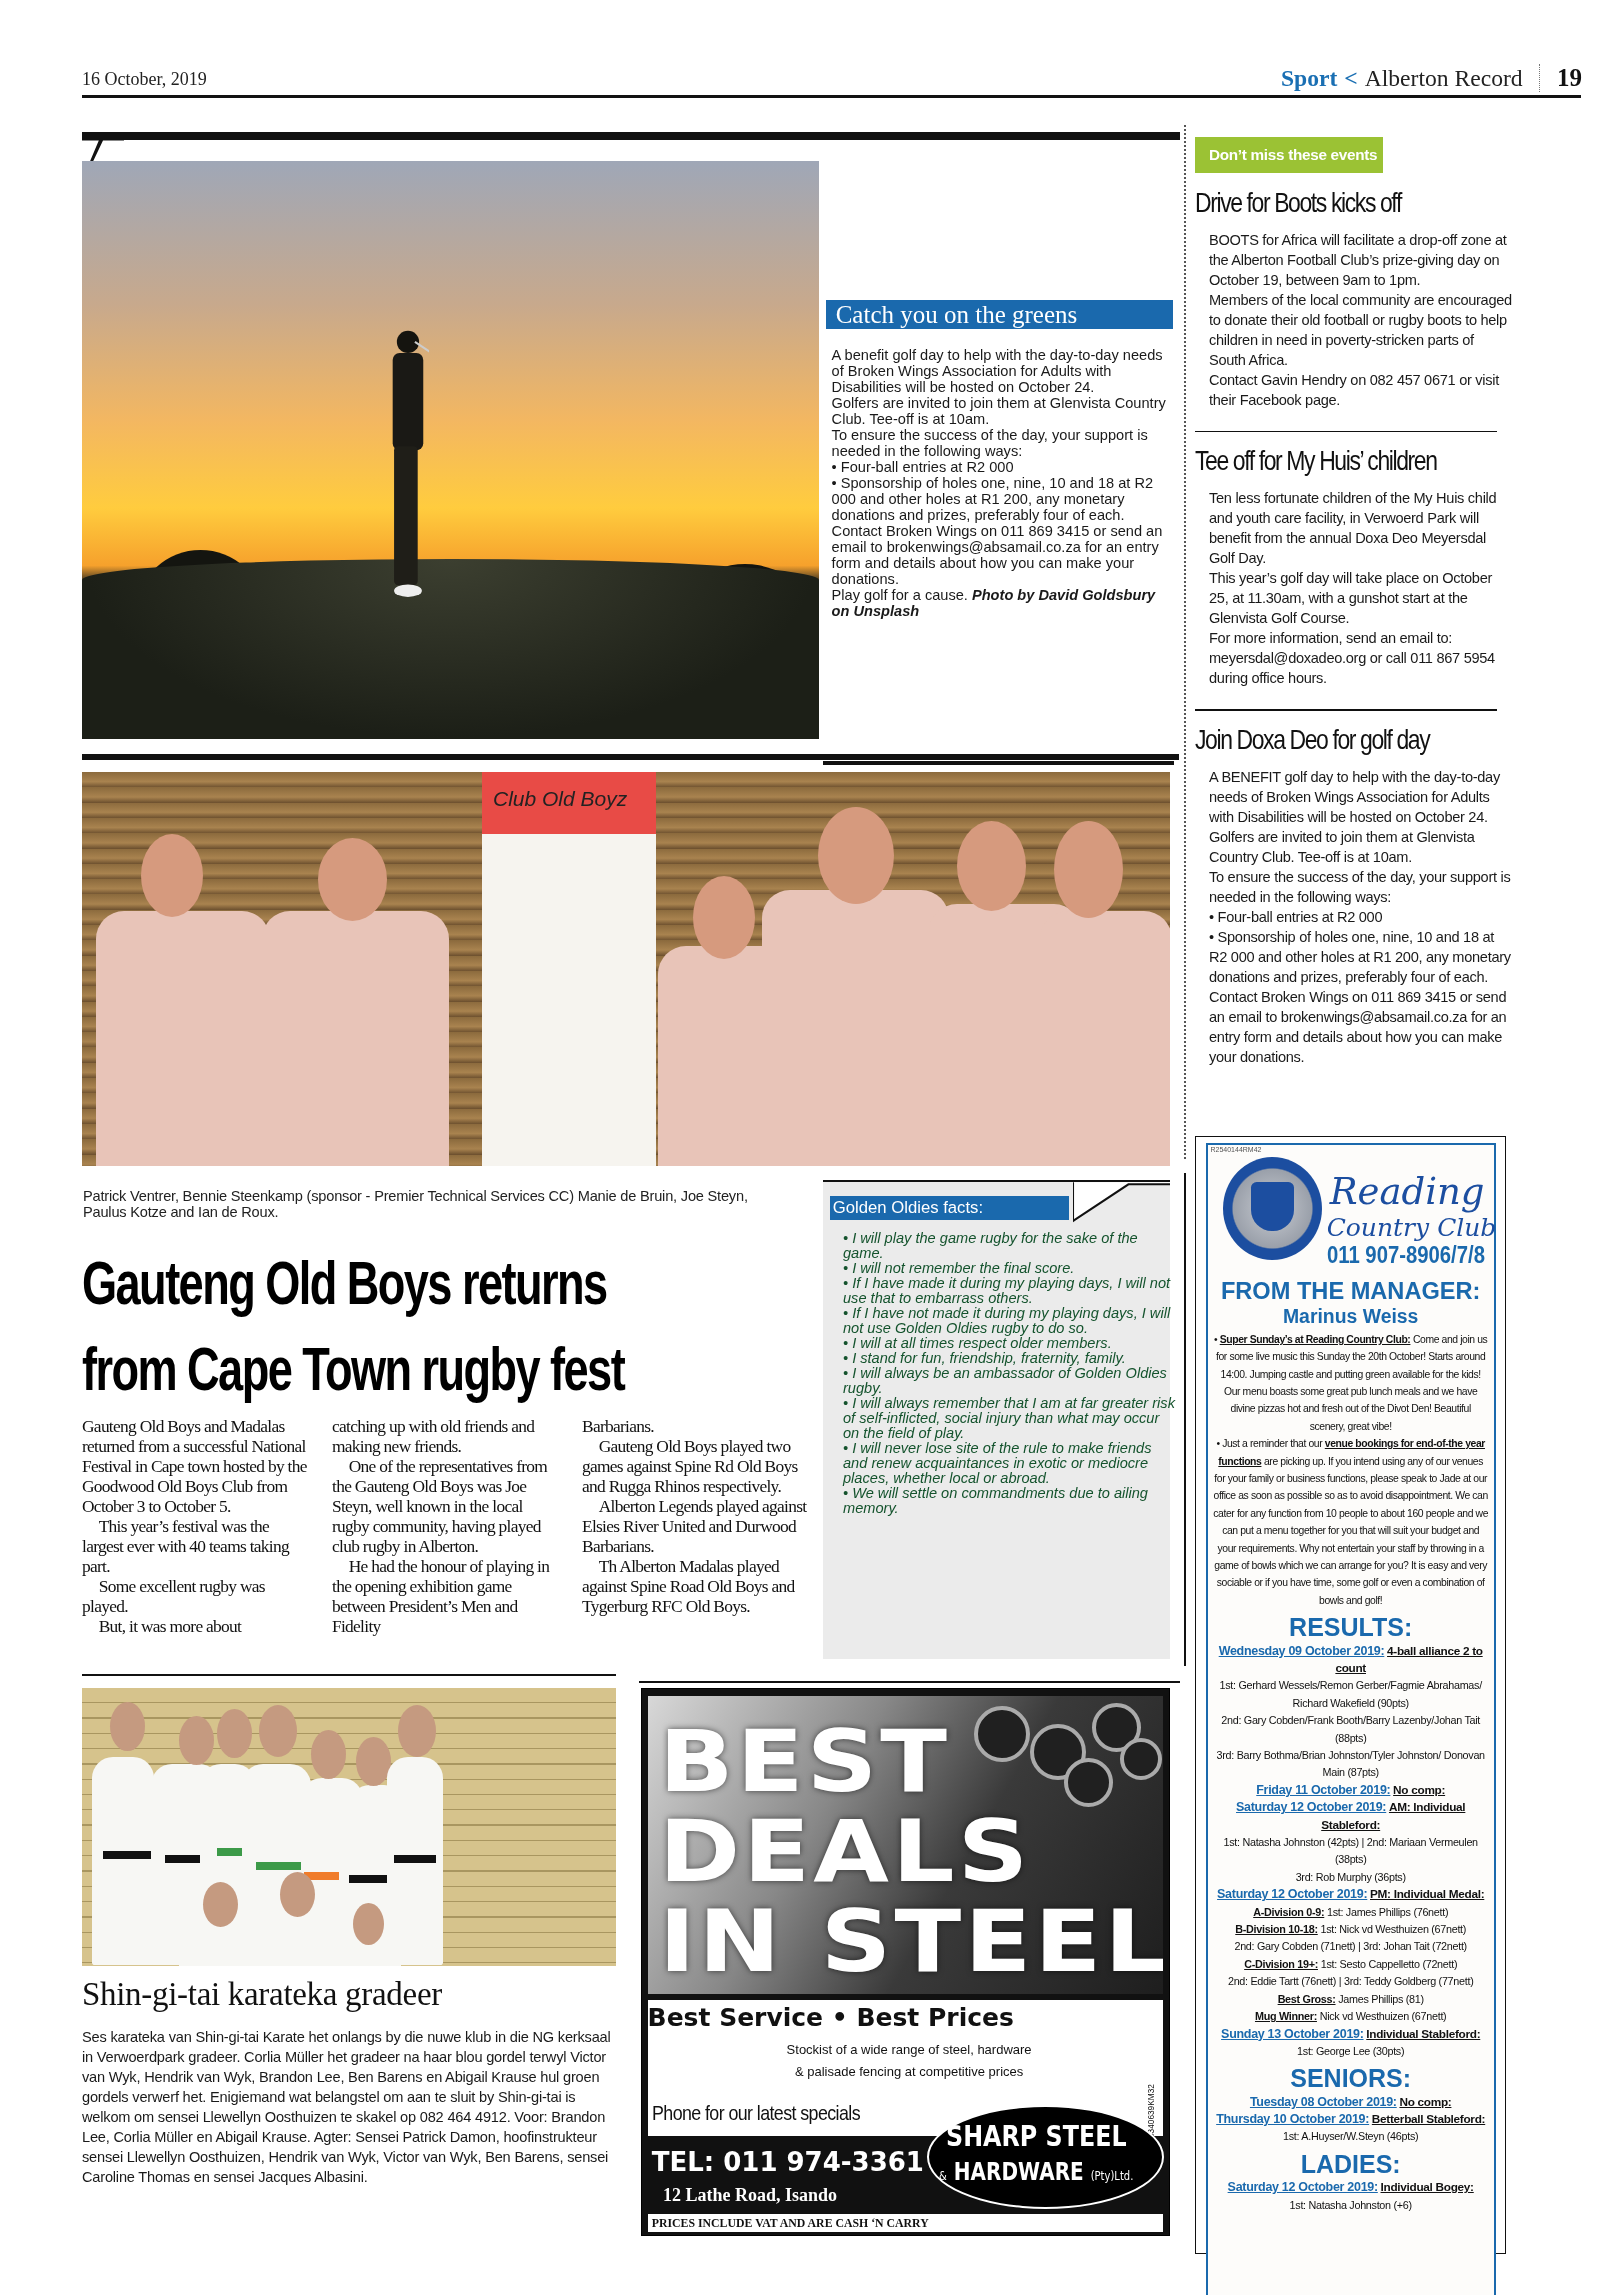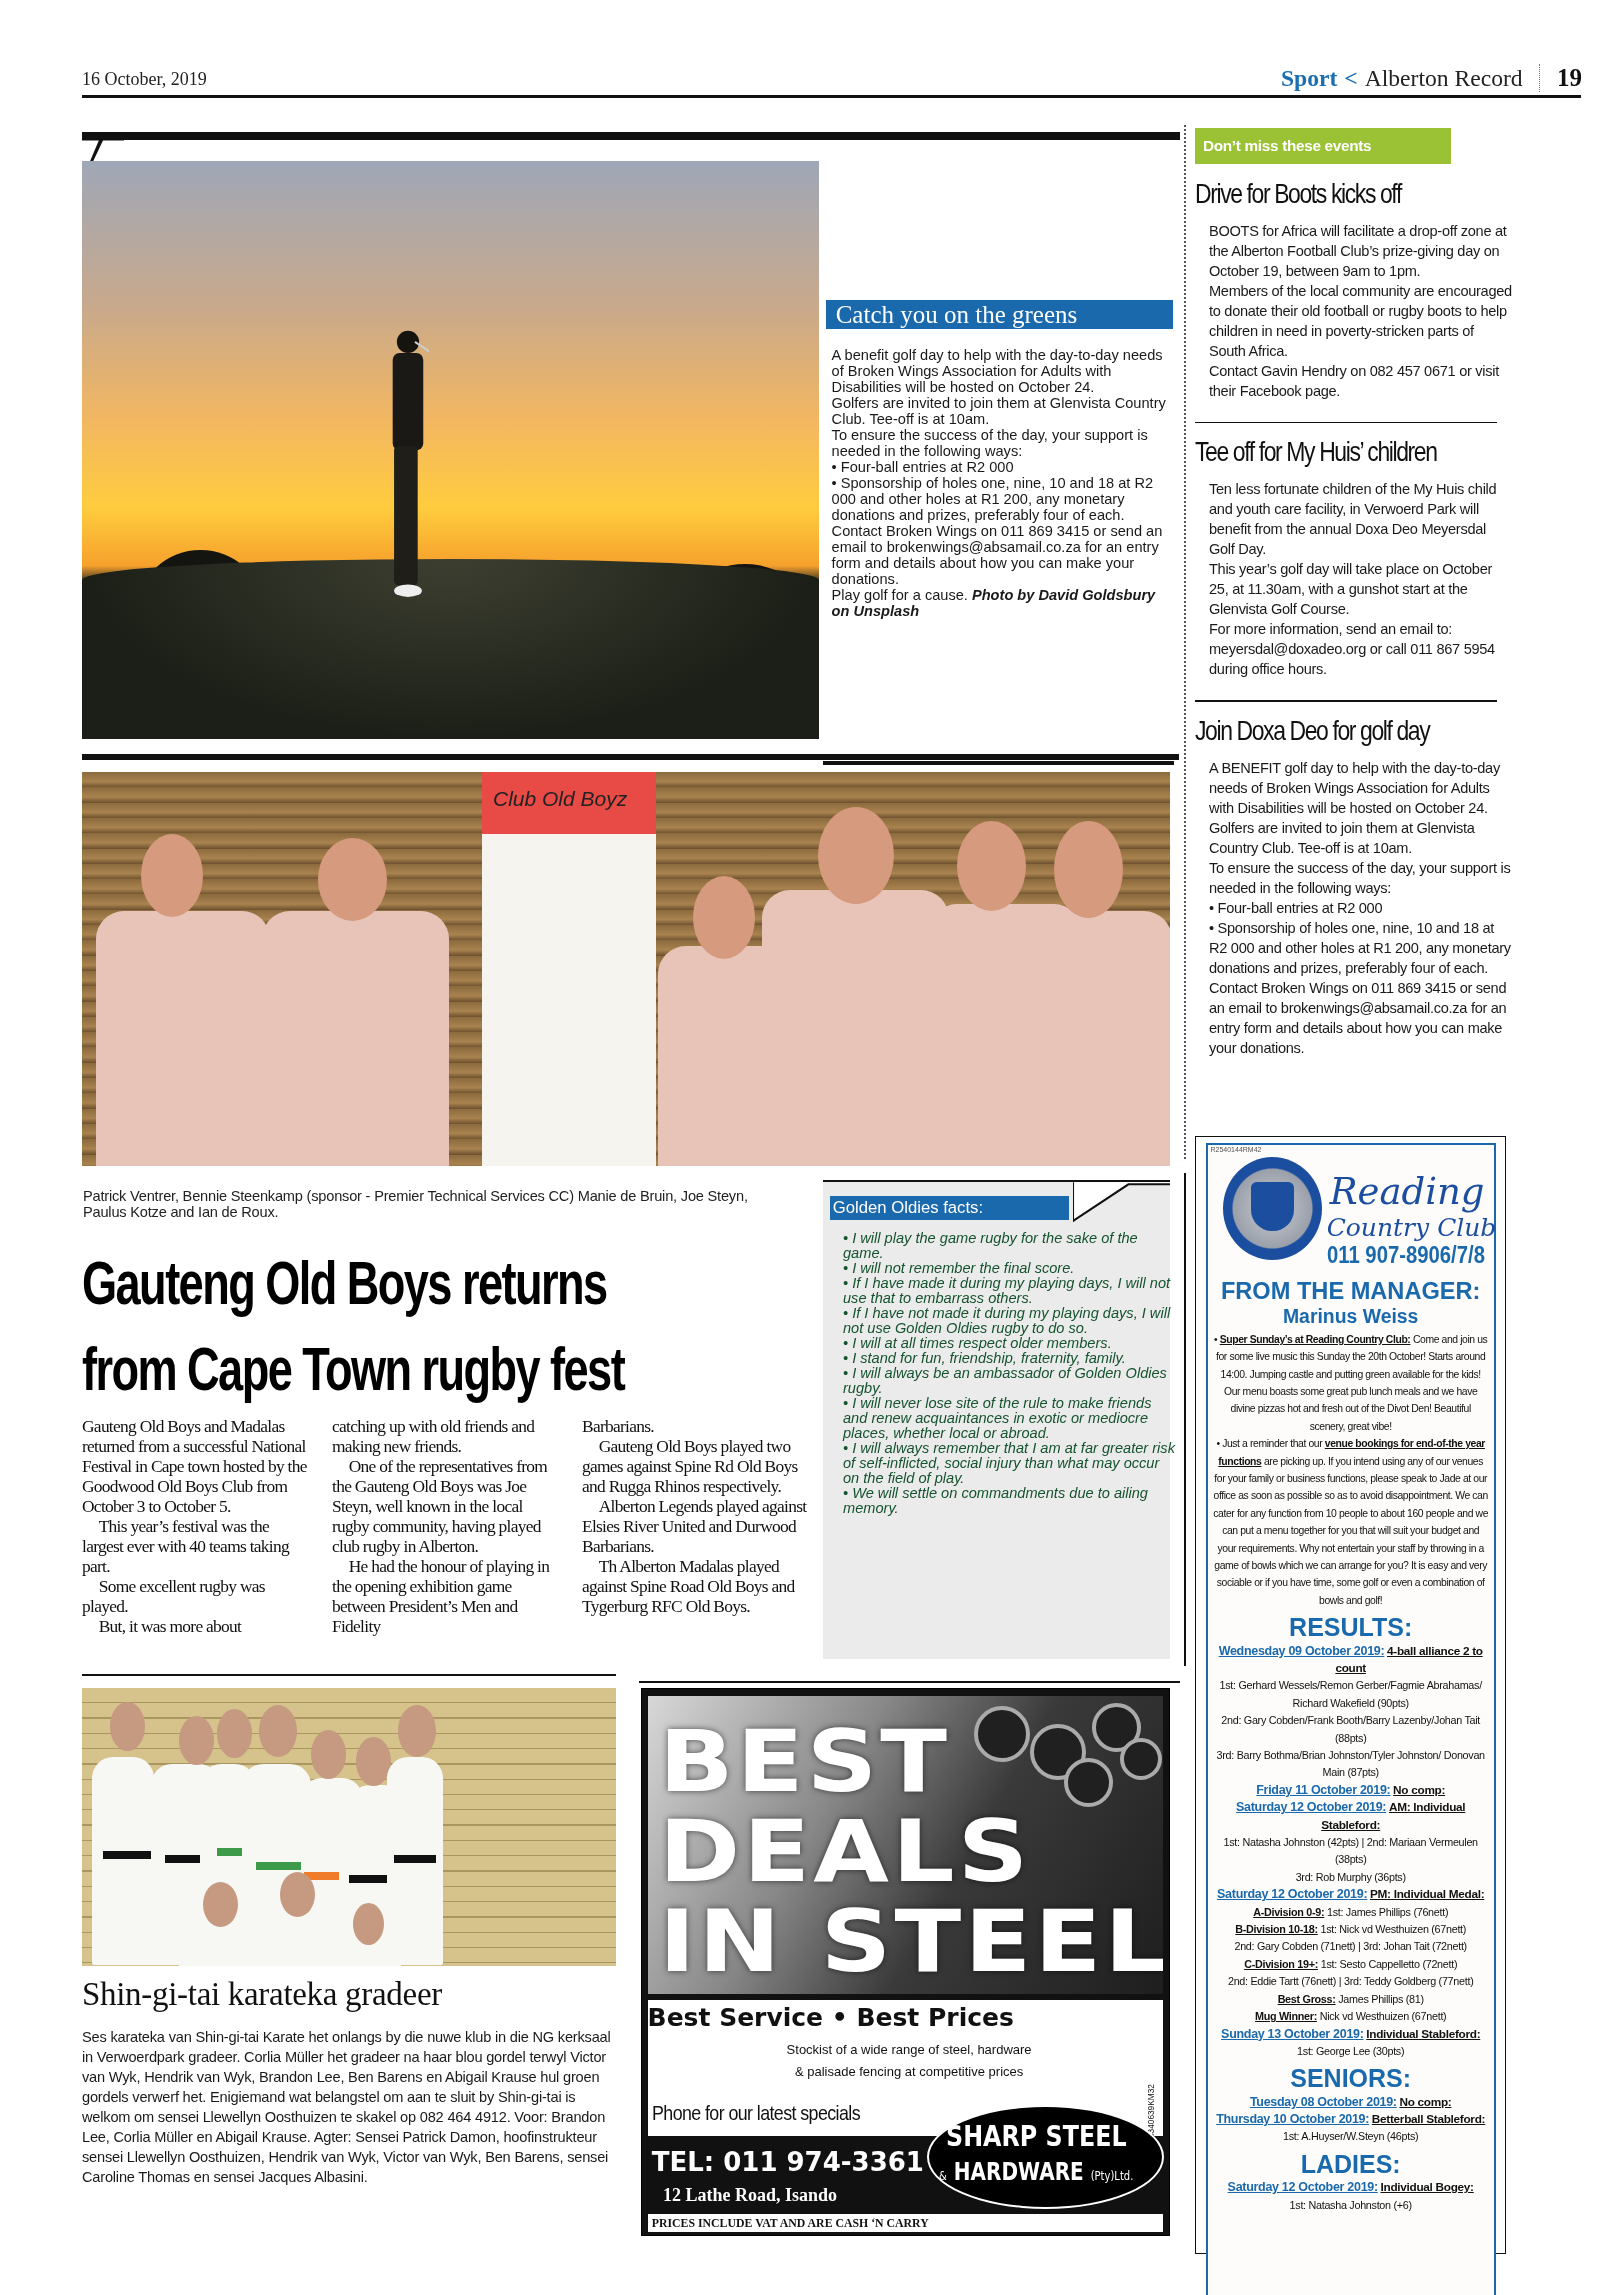--- a/index.html
+++ b/index.html
@@ -30,21 +30,21 @@
 
   
   .greens-box { left: 826px; top: 300px; width: 347px; }
   .greens-title { background: #1a69ad; color: #fff; font-family: "Liberation Serif", serif; font-size: 25px; padding: 2.8px 9.7px; height: 29px; line-height: 23.6px; }
   .greens-body { font-size: 14.6px; line-height: 16px; color: #1a1a1a; margin-top: 18px; padding-left: 5.6px; }
   .greens-body b { font-style: italic; }
   .greens-bottom-rule { left: 823px; top: 761px; width: 351px; height: 4.2px; background: #111; }
 
   
   .events-col { left: 1195px; top: 128px; width: 305px; }
-  .events-tag { background: #9bc234; color: #fff; width: 256px; height: 36px; font-family: "Liberation Sans", sans-serif; font-weight: bold; font-size: 15.3px; line-height: 36px; padding-left: 8px; letter-spacing: -0.3px; transform-origin: left; }
+  .events-tag { background: #9bc234; color: #fff; width: 188px; height: 36px; font-family: "Liberation Sans", sans-serif; font-weight: bold; font-size: 15.3px; line-height: 36px; padding-left: 14px; letter-spacing: -0.3px; transform-origin: left; margin-top: 9px; }
   .evt-h { font-family: "Liberation Sans", sans-serif; font-size: 28px; line-height: 33px; letter-spacing: -1.7px; transform: scaleX(0.82); transform-origin: left; white-space: nowrap; margin-top: 12.5px; color: #111; }
   .evt-body { font-size: 14.6px; line-height: 20px; letter-spacing: -0.3px; color: #1a1a1a; margin-top: 11px; width: 305px; margin-left: 14px; }
   .evt-rule { height: 1.4px; background: #111; width: 302px; margin-top: 21px; }
 
   
   .rugby-rule { left: 82px; top: 754px; width: 1097px; height: 5.6px; background: #111; }
   .rugby-photo { left: 82px; top: 772px; width: 1088px; height: 394px; overflow: hidden;
     background: repeating-linear-gradient(180deg, #8b6a3d 0px, #a9834f 9.7px, #6f5230 15.3px); }
   .rugby-photo .banner { position: absolute; left: 400px; top: 0; width: 174px; height: 394px; background: #f6f4ef; }
   .rugby-photo .banner-top { position: absolute; left: 0; top: 0; width: 100%; height: 62px; background: #e84b46; }
@@ -245,22 +245,22 @@
     <polyline points="0,0 0,56 80,3 140,3" fill="none" stroke="#111" stroke-width="3"></polyline>
   </svg>
   <div class="oldies-body">
     <div>• I will play the game rugby for the sake of the game.</div>
     <div>• I will not remember the final score.</div>
     <div>• If I have made it during my playing days, I will not use that to embarrass others.</div>
     <div>• If I have not made it during my playing days, I will not use Golden Oldies rugby to do so.</div>
     <div>• I will at all times respect older members.</div>
     <div>• I stand for fun, friendship, fraternity, family.</div>
     <div>• I will always be an ambassador of Golden Oldies rugby.</div>
+    <div>• I will always remember that I am at far greater risk of self-inflicted, social injury than what may occur on the field of play.</div>
     <div>• I will never lose site of the rule to make friends and renew acquaintances in exotic or mediocre places, whether local or abroad.</div>
-    <div>• I will always remember that I am at far greater risk of self-inflicted, social injury than what may occur on the field of play.</div>
     <div>• We will settle on commandments due to ailing memory.</div>
   </div>
 </div>
 <div class="abs col-divider" style="left:1184px;top:1173px;height:493px;border-left:2.1px solid #111;"></div>
 
 <div class="abs karate-rule"></div>
 <div class="abs karate-photo">
   <div class="gi" style="left:9.7px;top:69px;width:62px;height:208px;"></div>
   <div class="kface" style="left:28px;top:14px;width:35px;height:49px;"></div>
   <div class="belt" style="left:21px;top:163px;width:49px;background:#111;"></div>

